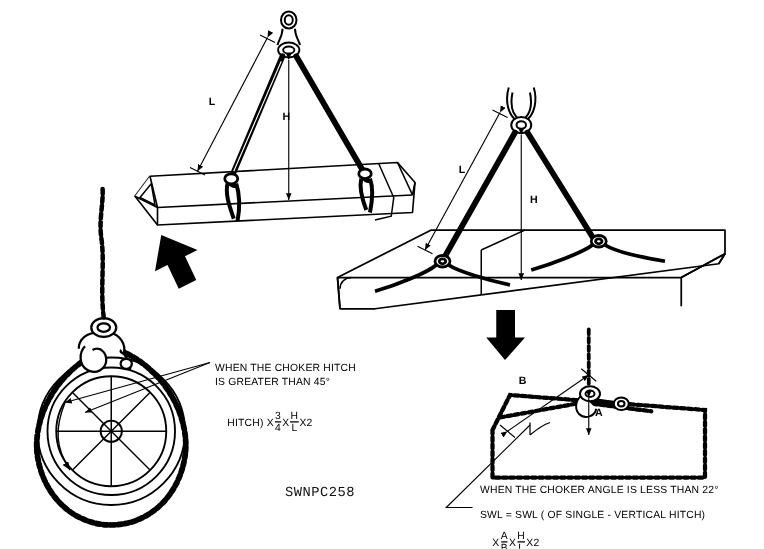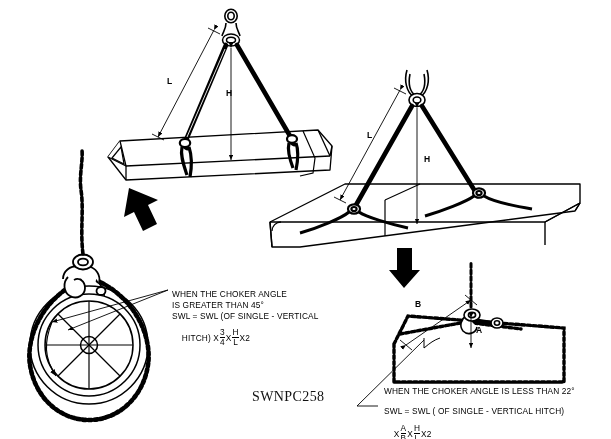--- a/index.html
+++ b/index.html
@@ -5,22 +5,22 @@
   html,body{margin:0;padding:0;background:#ffffff;}
   body{
     width:611px;height:439px;position:relative;overflow:hidden;
     font-family:"Liberation Sans", sans-serif;
     background:#ffffff;color:#000000;
   }
   #stage{position:absolute;left:0;top:0;width:611px;height:439px;}
   svg.figure{position:absolute;left:0;top:0;width:611px;height:439px;display:block;}
   .txt{position:absolute;white-space:pre;font-family:"Liberation Sans", sans-serif;
        font-size:8.3px;letter-spacing:.15px;color:#000;line-height:11.2px;}
-  .code{position:absolute;font-family:Liberation Serif, serif;font-size:14px;
-        letter-spacing:.4px;color:#111;white-space:pre;margin-left:24px;}
+  .code{position:absolute;font-family:Liberation Mono, monospace;font-size:11px;
+        letter-spacing:.4px;color:#111;white-space:pre;}
   .frac{display:inline-block;vertical-align:-0.45em;text-align:center;margin:0 1px;}
   .frac .n{display:block;line-height:8.6px;}
   .frac .d{display:block;line-height:8.6px;border-top:1px solid #000;}
   .dimlabel{position:absolute;font-family:"Liberation Sans", sans-serif;
             font-size:8.5px;font-weight:bold;color:#000;}
 </style>
 </head>
 <body>
 
 <div id="stage">
@@ -250,23 +250,22 @@
     </g>
   </svg>
 
   <div class="dimlabel" style="left:167px;top:76px;">L</div>
   <div class="dimlabel" style="left:226px;top:88px;">H</div>
   <div class="dimlabel" style="left:367px;top:130px;">L</div>
   <div class="dimlabel" style="left:424px;top:154px;">H</div>
   <div class="dimlabel" style="left:415px;top:299px;">B</div>
   <div class="dimlabel" style="left:476px;top:325px;">A</div>
 
-  <div class="txt" style="left:172px;top:289px;">WHEN THE CHOKER ANGLE</div>
+  <div class="txt" style="left:172px;top:289px;">WHEN THE CHOKER HITCH</div>
   <div class="txt" style="left:172px;top:300px;">IS GREATER THAN 45°</div>
-  <div class="txt" style="left:172px;top:311px;">SWL = SWL (OF SINGLE - VERTICAL</div>
 
   <div class="txt" style="left:172px;top:317px;">
     <span>HITCH)</span><span> </span><span>X</span><span class="frac"><span class="n">3</span><span class="d">4</span></span><span>X</span><span class="frac"><span class="n">H</span><span class="d">L</span></span><span>X2</span>
   </div>
 
   <div class="txt" style="left:384px;top:386px;">WHEN THE CHOKER ANGLE IS LESS THAN 22°</div>
   <div class="txt" style="left:384px;top:406px;">SWL = SWL ( OF SINGLE - VERTICAL HITCH)</div>
 
   <div class="txt" style="left:384px;top:413px;">
     <span>X</span><span class="frac"><span class="n">A</span><span class="d">B</span></span><span>X</span><span class="frac"><span class="n">H</span><span class="d">L</span></span><span>X2</span>

